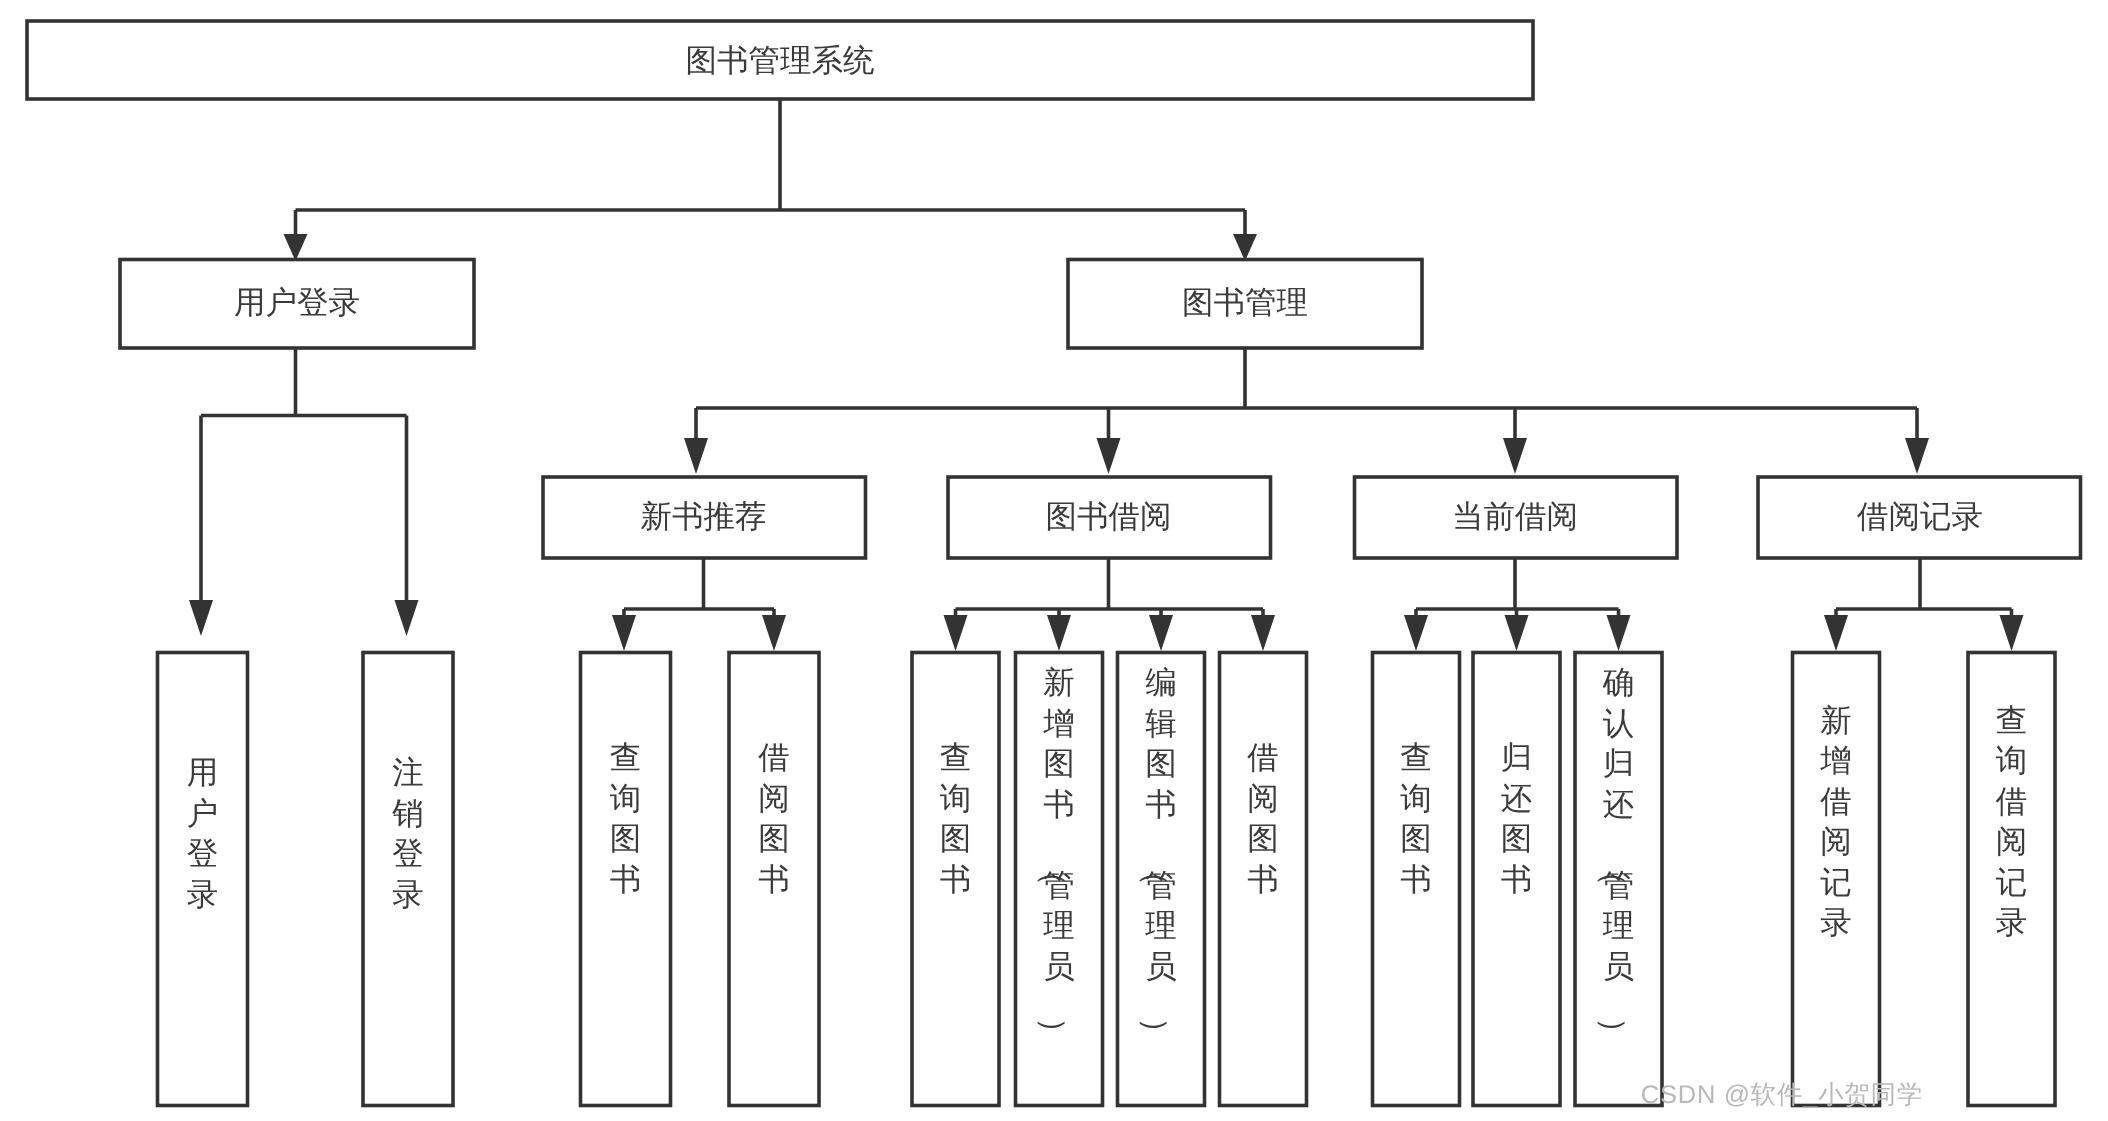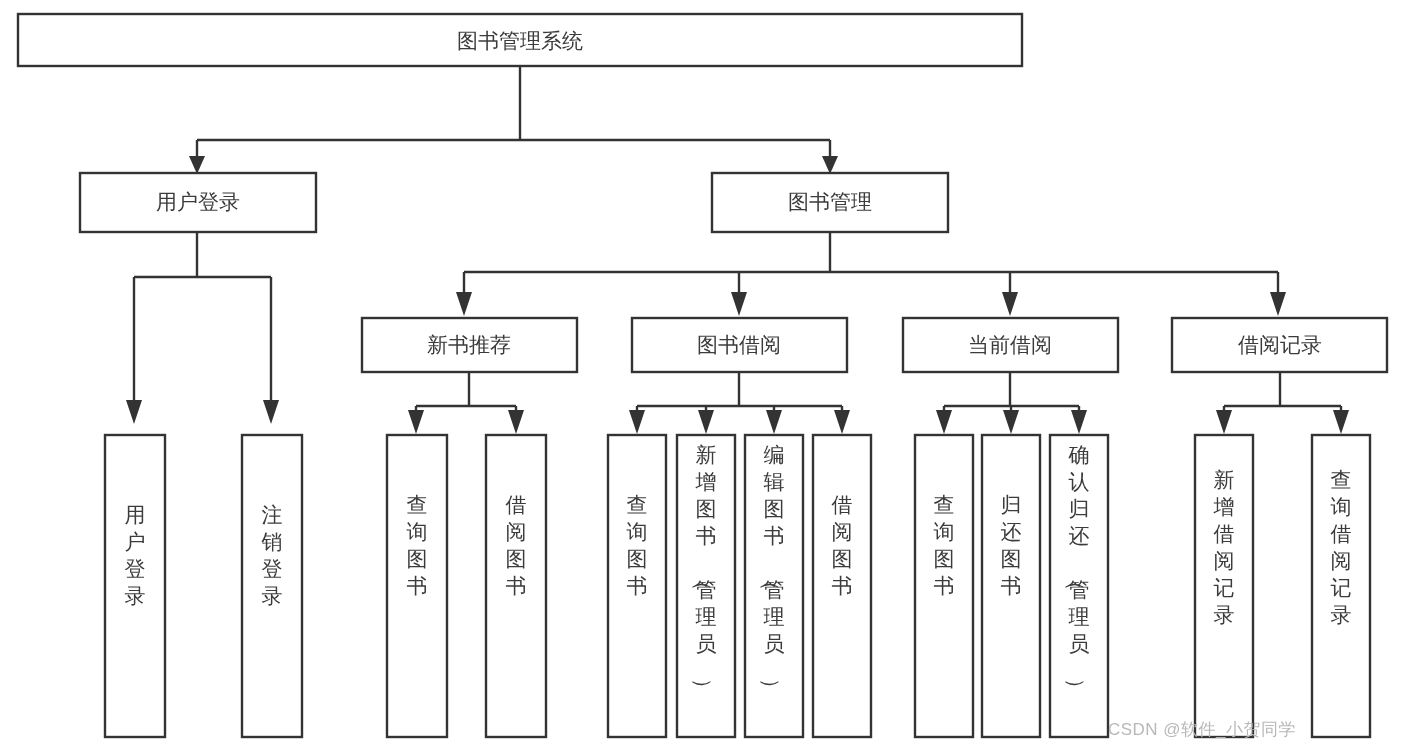--- a/index.html
+++ b/index.html
@@ -52,21 +52,21 @@
     font-family: "Liberation Sans", "DejaVu Sans", sans-serif;
     font-size: 21px;
     fill: #3b3b3b;
     text-anchor: middle;
   }
   .node-label-v tspan {
     font-family: "Liberation Sans", "DejaVu Sans", sans-serif;
   }
   .watermark-text {
     position: absolute;
-    right: 10px;
+    right: 24px;
     bottom: 6px;
     font-family: "Liberation Sans", "DejaVu Sans", sans-serif;
     font-size: 17px;
     color: #b8b8b8;
     letter-spacing: 0.5px;
     white-space: nowrap;
     user-select: none;
   }
 </style>
 </head>

